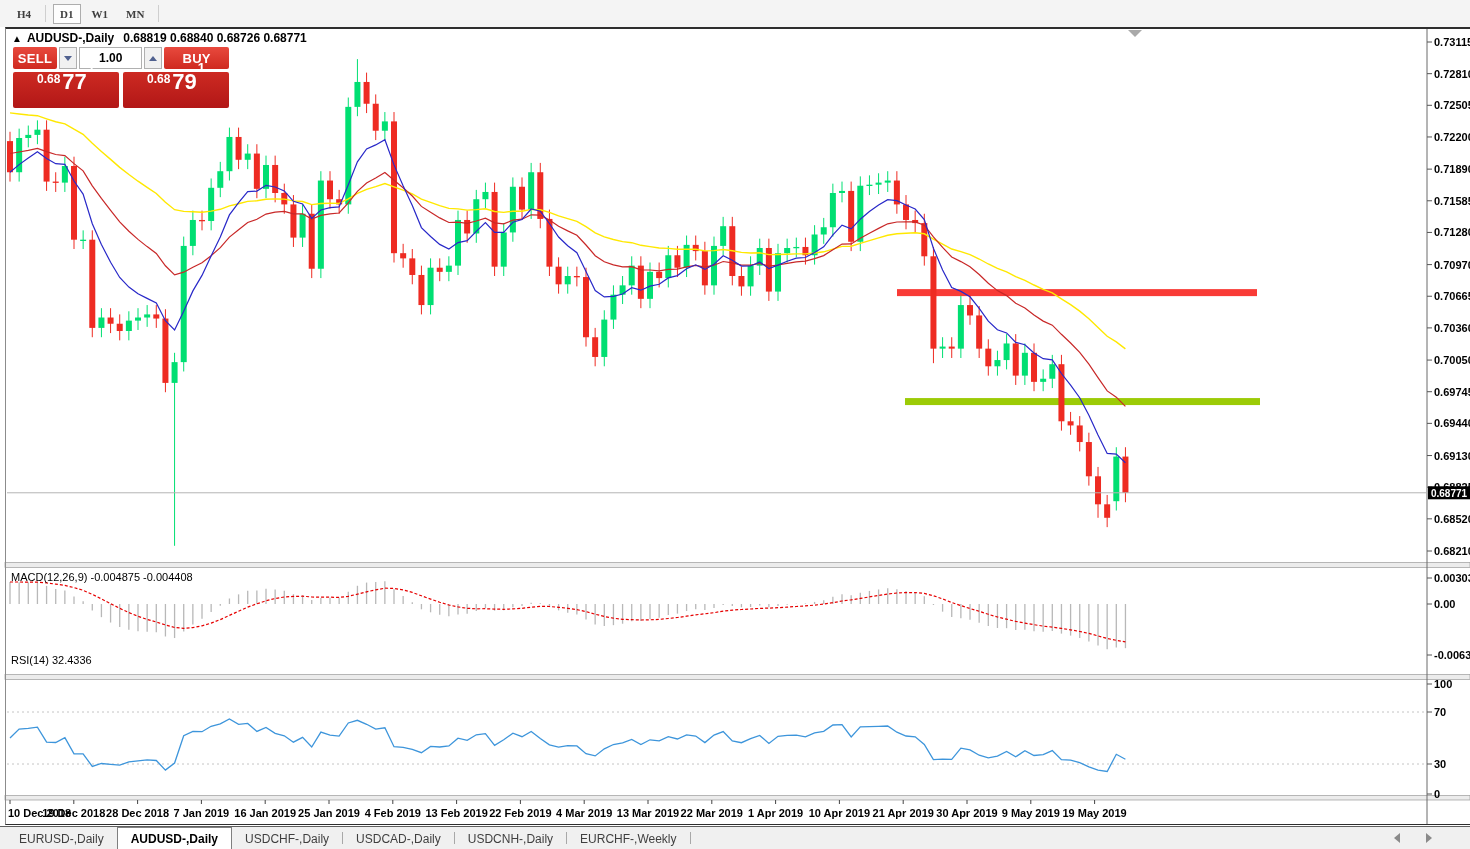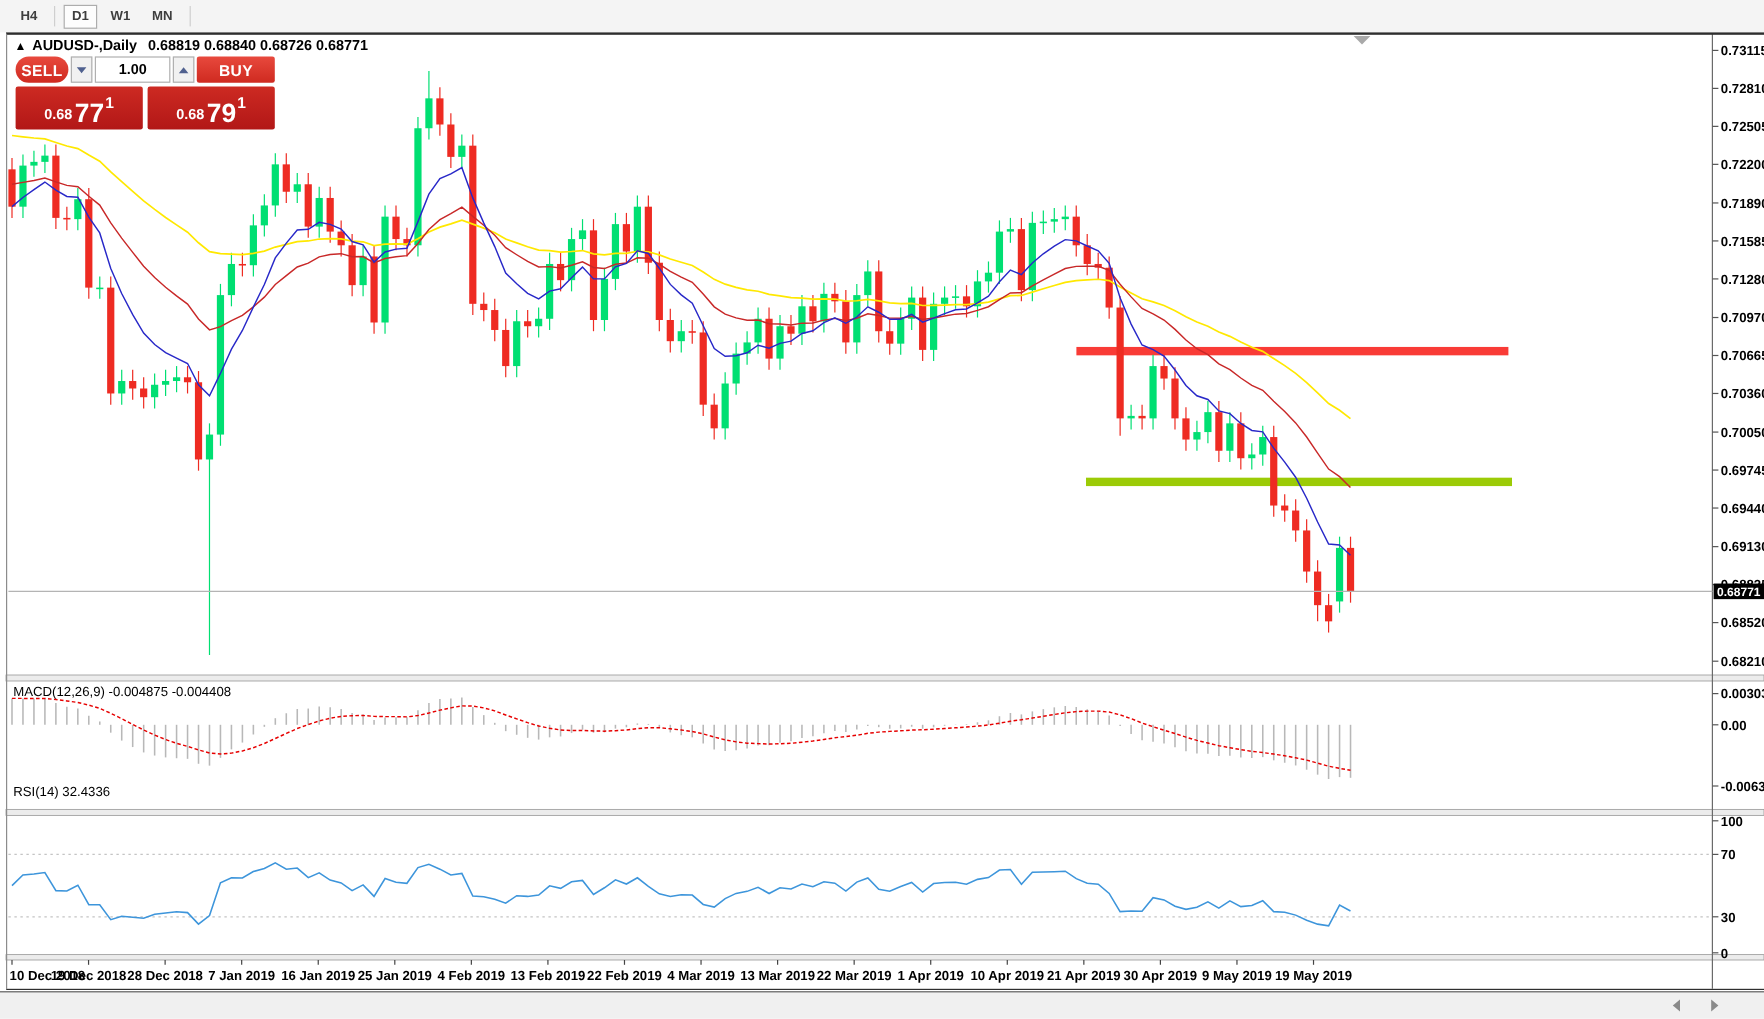--- a/index.html
+++ b/index.html
@@ -1,54 +1,54 @@
 <!DOCTYPE html>
 <html><head>
 <meta charset="utf-8">
 <style>
   html,body{margin:0;padding:0;width:1470px;height:849px;overflow:hidden;background:#ffffff;
     font-family:"Liberation Sans", sans-serif;}
   
   .tf-toolbar{position:absolute;left:0;top:0;width:1470px;height:27px;background:#f4f4f4;
     display:flex;align-items:center;padding-left:8px;box-sizing:border-box;}
   .tf-btn{font-size:11px;font-weight:700;color:#3e3e3e;padding:3px 6px;margin:0 2px;
-    border:1px solid transparent;background:transparent;cursor:default;font-family:Liberation Sans, sans-serif;text-align:right;}
+    border:1px solid transparent;background:transparent;cursor:default;font-family:Liberation Serif, serif;text-align:right;}
   .tf-btn.active{background:#fdfdfd;border:1px solid #adadad;}
   .tf-sep{width:1px;height:17px;background:#cfcfcf;margin:0 5px;}
   
   .chart-frame{position:absolute;left:5px;top:27px;width:1465px;height:798px;box-sizing:border-box;
     border-top:2px solid #2e2e2e;border-left:1px solid #8c8c8c;border-bottom:1px solid #2e2e2e;
     pointer-events:none;z-index:3;}
   #chart-svg{position:absolute;left:0;top:0;z-index:2;}
   #chart-svg text{font-family:"Liberation Sans", sans-serif;}
   .ax-t{font-size:11px;font-weight:600;fill:#000;}
   .dt-t{font-size:11px;font-weight:600;fill:#000;}
   
   .chart-title{position:absolute;left:12px;top:31px;z-index:4;font-size:12px;font-weight:600;color:#000;}
   .chart-title .tri{font-size:10px;margin-right:5px;}
   .chart-title .ohlc{margin-left:9px;font-weight:700;}
   
   .trade-panel{position:absolute;left:13px;top:47px;width:216px;z-index:5;}
   .tp-row1{display:flex;height:22px;}
   .tp-btn{color:#fff;font-size:13px;font-weight:700;border:none;border-radius:2px;
     background:linear-gradient(#e8493d,#cf2a20);display:flex;align-items:center;justify-content:center;
     font-family:inherit;letter-spacing:.3px;}
-  .tp-sell{width:49px;border-radius:11px;}
+  .tp-sell{width:49px;}
   .tp-buy{width:72px;}
   .tp-spin{width:20px;background:#f1f1f1;border:1px solid #b0b0b0;box-sizing:border-box;margin:0 2px;
     display:flex;align-items:center;justify-content:center;}
   .tp-spin .tri-dn{width:0;height:0;border-left:4px solid transparent;border-right:4px solid transparent;
     border-top:5px solid #50618f;}
   .tp-spin .tri-up{width:0;height:0;border-left:4px solid transparent;border-right:4px solid transparent;
     border-bottom:5px solid #50618f;}
   .tp-vol{width:70px;background:#fff;border:1px solid #b0b0b0;box-sizing:border-box;
     font-size:12px;font-weight:600;color:#000;display:flex;align-items:center;justify-content:center;}
   .tp-row2{display:flex;margin-top:3px;gap:4px;}
   .tp-tile{width:106px;height:36px;border-radius:2px;background:linear-gradient(#cd2a22,#b21717);
-    color:#fff;display:flex;align-items:flex-end;justify-content:center;box-sizing:border-box;padding-bottom:3px;}
+    color:#fff;display:flex;align-items:flex-start;justify-content:center;box-sizing:border-box;padding-bottom:3px;}
   .tile-sm{font-size:12px;font-weight:700;margin-bottom:3px;}
   .tile-lg{font-size:22px;font-weight:700;line-height:.92;margin-left:2px;}
   .tile-sup{font-size:13px;font-weight:700;position:relative;top:-12px;margin-left:1px;}
   
   .ind-label{position:absolute;z-index:4;font-size:11px;color:#000;}
   
   .shift-marker{position:absolute;left:1128px;top:30px;width:0;height:0;z-index:4;
     border-left:7px solid transparent;border-right:7px solid transparent;border-top:7px solid #a9a9a9;}
   
   .tabs-bar{position:absolute;left:0;top:826px;width:1470px;height:23px;background:#f0f0f0;
@@ -594,17 +594,29 @@
     </div>
   </div>
 </div>
 
 <div class="ind-label" style="left:11px;top:571px;">MACD(12,26,9) -0.004875 -0.004408</div>
 <div class="ind-label" style="left:11px;top:654px;">RSI(14) 32.4336</div>
 
 <div class="shift-marker"></div>
 
 <div class="tabs-bar">
+  <div id="tabs-strip" style="display:flex;align-items:stretch;margin-left:6px;">
+      <div class="tab">EURUSD-,Daily</div>
+      <div class="tab active">AUDUSD-,Daily</div>
+      <div class="tab">USDCHF-,Daily</div>
+      <div class="tab-sep"></div>
+      <div class="tab">USDCAD-,Daily</div>
+      <div class="tab-sep"></div>
+      <div class="tab">USDCNH-,Daily</div>
+      <div class="tab-sep"></div>
+      <div class="tab">EURCHF-,Weekly</div>
+      <div class="tab-sep"></div>
+    </div>
   <div class="tab-arrows">
     <span class="arr-left"></span>
     <span class="arr-right"></span>
   </div>
 </div>
 
 </body></html>

